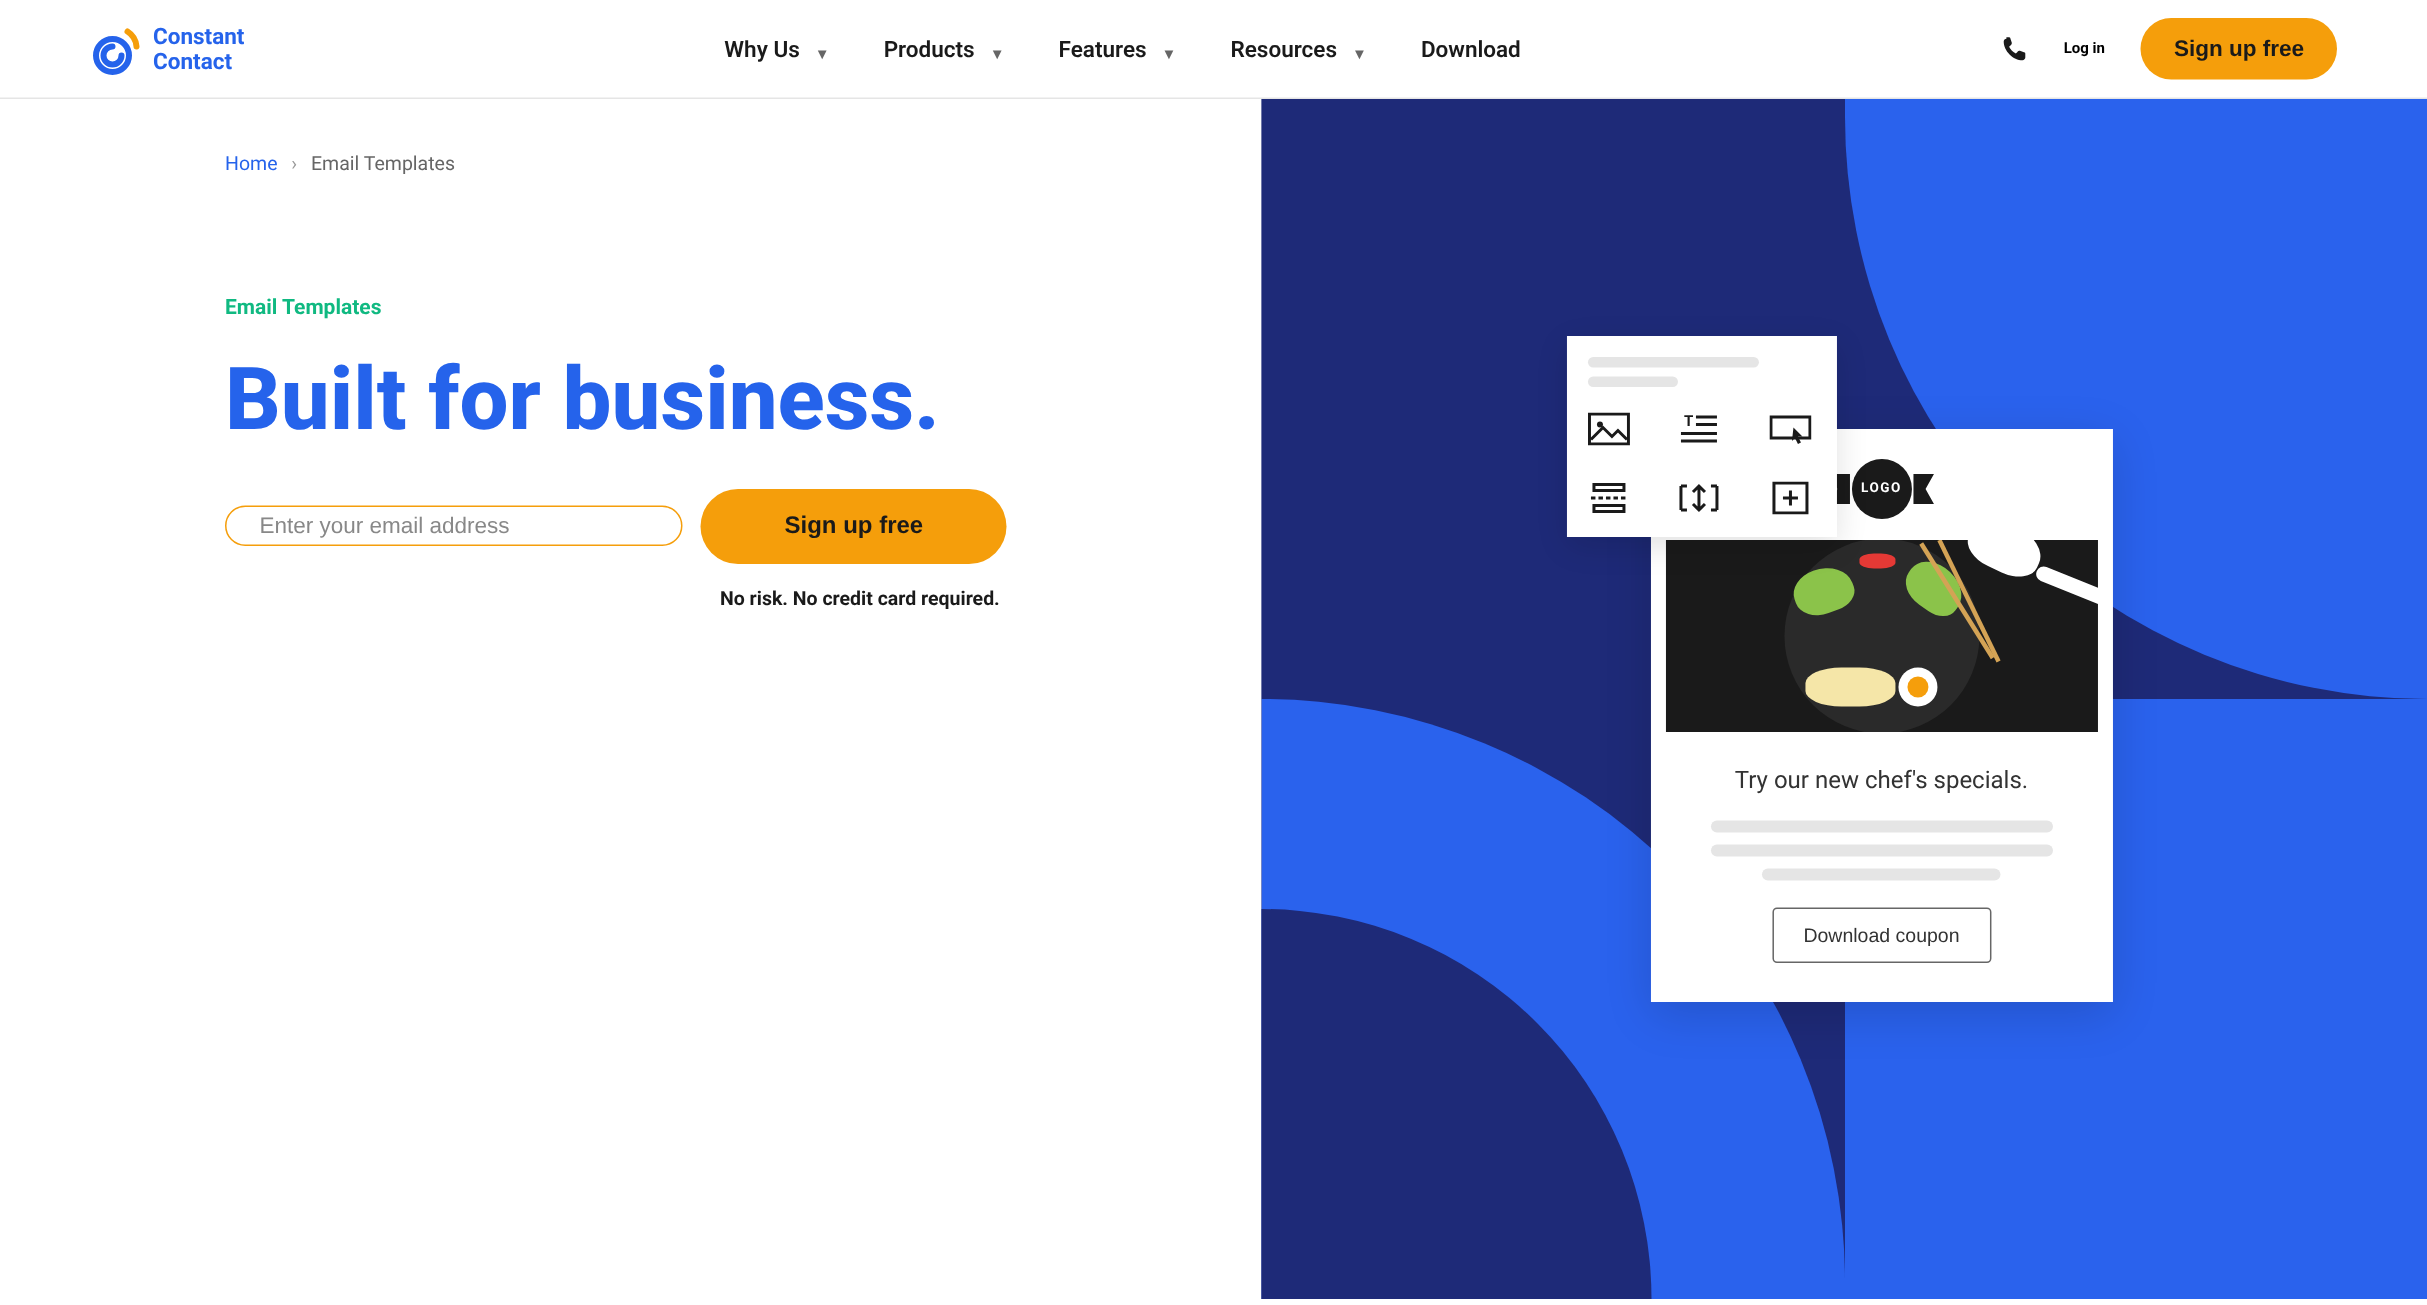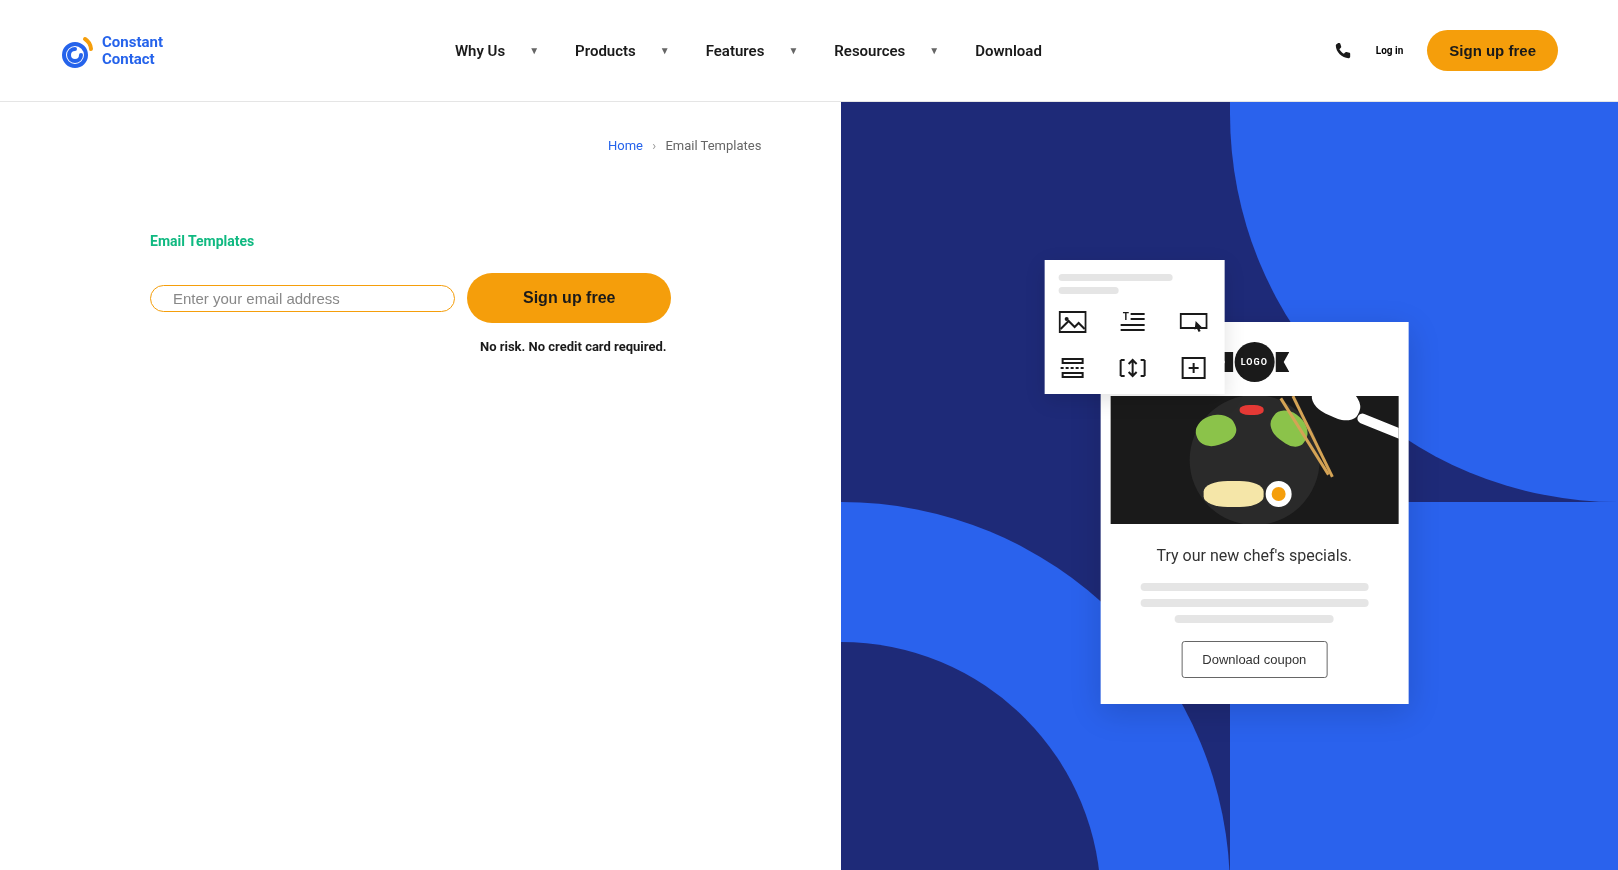--- a/index.html
+++ b/index.html
@@ -1,34 +1,34 @@
 <!DOCTYPE html>
 <html><head>
   <meta charset="utf-8">
   <style>
     * { margin: 0; padding: 0; box-sizing: border-box; }
     body { font-family: -apple-system, BlinkMacSystemFont, 'Segoe UI', Roboto, Arial, sans-serif; background: #fff; }
     
     
-    .header { display: flex; align-items: center; justify-content: space-between; padding: 30px 60px; border-bottom: 1px solid #e5e5e5; }
+    .header { display: flex; align-items: center; justify-content: space-between; padding: 12px 60px; border-bottom: 1px solid #e5e5e5; }
     .logo { display: flex; align-items: center; gap: 10px; }
     .logo-icon { width: 32px; height: 32px; position: relative; }
     .logo-text { display: flex; flex-direction: column; color: #2563eb; font-weight: 700; font-size: 15px; line-height: 1.1; }
     .nav { display: flex; gap: 36px; }
-    .nav-item { color: #1a1a1a; font-weight: 600; font-size: 15px; cursor: pointer; display: flex; align-items: center; gap: 24px; }
+    .nav-item { color: #1a1a1a; font-weight: 600; font-size: 15px; cursor: pointer; display: flex; align-items: flex-end; gap: 10px; }
     .chevron { font-size: 10px; color: #666; }
     .header-right { display: flex; align-items: center; gap: 24px; }
     .phone-icon { width: 18px; height: 18px; }
     .login-link { font-weight: 700; font-size: 10px; cursor: pointer; }
     .signup-btn { background: #f59e0b; color: #1a1a1a; font-weight: 700; font-size: 15px; padding: 12px 22px; border-radius: 24px; border: none; cursor: pointer; }
     
     
     .main { display: flex; min-height: 800px; }
     .left-panel { width: 52%; padding: 36px 80px 0 150px; }
-    .breadcrumb { font-size: 13px; color: #666; margin-bottom: 80px; text-align: right; }
+    .breadcrumb { font-size: 13px; color: #666; margin-bottom: 80px; }
     .breadcrumb-home { color: #2563eb; }
     .breadcrumb-sep { margin: 0 6px; color: #999; }
     .eyebrow { color: #10b981; font-weight: 700; font-size: 14px; margin-bottom: 24px; }
     .hero-title { color: #2563eb; font-size: 58px; font-weight: 800; line-height: 1.05; margin-bottom: 28px; }
     .hero-sub { color: #333; font-size: 22px; line-height: 1.5; margin-bottom: 48px; max-width: 450px; }
     .signup-form { display: flex; gap: 12px; align-items: center; }
     .email-input { flex: 0 0 305px; padding: 4px 22px; border: 1px solid #f59e0b; border-radius: 28px; font-size: 15px; outline: none; }
     .email-input::placeholder { color: #888; }
     .form-signup-btn { background: #f59e0b; color: #1a1a1a; font-weight: 700; font-size: 16px; padding: 16px 56px; border-radius: 28px; border: none; cursor: pointer; }
     .disclaimer { font-size: 13px; font-weight: 700; color: #1a1a1a; margin-top: 16px; margin-left: 330px; }
@@ -131,20 +131,21 @@
 </header>
 
 <main class="main">
   <div class="left-panel">
     <div class="breadcrumb">
       <span class="breadcrumb-home">Home</span>
       <span class="breadcrumb-sep">›</span>
       <span>Email Templates</span>
     </div>
     <div class="eyebrow">Email Templates</div>
+    <h1 class="hero-title">Built for business.</h1>
     <div class="signup-form">
       <input class="email-input" type="email" placeholder="Enter your email address" style="">
       <button class="form-signup-btn">Sign up free</button>
     </div>
     <div class="disclaimer">No risk. No credit card required.</div>
   </div>
 
   <div class="right-panel">
     <div class="quad quad-tl"></div>
     <div class="quad quad-tr"></div>

